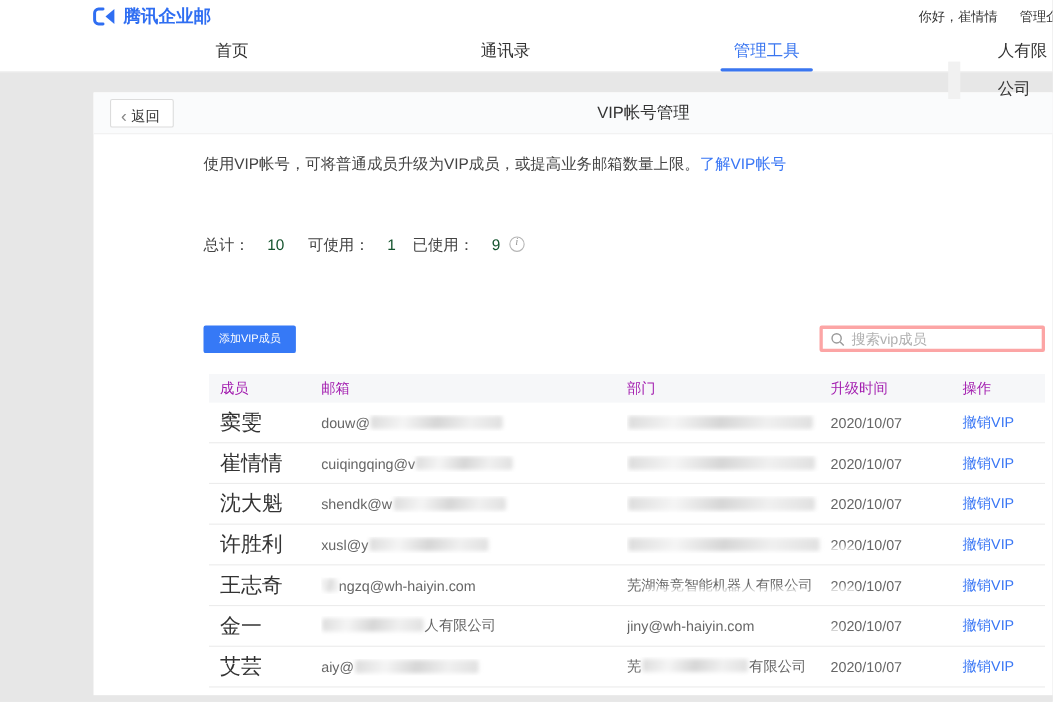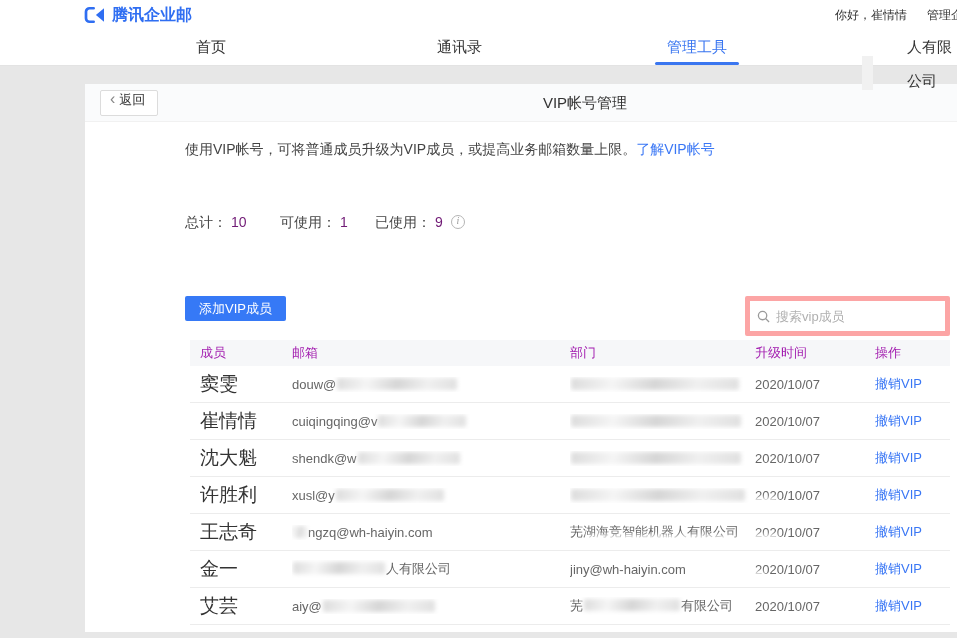--- a/index.html
+++ b/index.html
@@ -24,42 +24,42 @@
                             background:#3a76f0; border-radius:2px; }
 
   
   .scroll-thumb { position:absolute; left:862px; top:56px; width:11px; height:34px; background:#f1f1f1; z-index:6; }
 
   
   .panel { position:absolute; left:85px; top:84px; width:1000px; height:548px; background:#fff; overflow:hidden; }
   .panel-header { position:relative; height:38px; background:#fafbfc; border-bottom:1px solid #f1f1f1; }
   .back-btn { position:absolute; left:15px; top:6px; height:26px; padding:0 12px 0 9px; background:#fff;
               border:1px solid #dcdcdc; border-radius:2px; font-size:13px; color:#333; display:flex;
-              align-items:flex-start; cursor:pointer; }
+              align-items:flex-end; cursor:pointer; }
   .back-chev { color:#888; font-size:16px; margin-right:4px; line-height:1; }
   .back-chev::before { content:"‹"; }
   .panel-title { position:absolute; left:0; right:0; top:0; height:38px; line-height:38px; text-align:center;
                  font-size:15px; color:#333; }
 
   .desc { position:absolute; left:100px; top:57px; font-size:14px; color:#444; white-space:nowrap; }
   .desc a { color:#3a77f5; text-decoration:none; margin-left:0; cursor:pointer; }
 
   .stats { position:absolute; left:0; top:130px; height:20px; font-size:14px; color:#444; }
   .stat { position:absolute; top:0; white-space:nowrap; }
-  .stat .v { color:#701a75; margin-left:4px; }
+  .stat .v { color:#14532d; margin-left:16px; }
   .stat-total { left:100px; } .stat-avail { left:195px; } .stat-used { left:290px; }
   .info-icon { display:inline-block; width:14px; height:14px; border:1px solid #b5b5b5; border-radius:50%;
                margin-left:8px; vertical-align:-2px; position:relative; cursor:pointer; }
   .info-icon::after { content:"i"; position:absolute; left:0; right:0; top:-1px; text-align:center;
                       font:italic 10px "Liberation Serif",serif; color:#999; }
 
   .add-btn { position:absolute; left:100px; top:212px; height:25px; padding:0 14px; background:#3679f6;
-             color:#fff; font-size:13px; border:none; border-radius:2px; cursor:pointer; line-height:25px; }
-  .search-box { position:absolute; left:660px; top:212px; width:205px; height:40px; background:#fff;
-                border:5px solid #fca5a5; border-radius:2px; display:flex; align-items:center; padding:0 7px; }
+             color:#fff; font-size:10px; border:none; border-radius:2px; cursor:pointer; line-height:25px; }
+  .search-box { position:absolute; left:660px; top:212px; width:205px; height:24px; background:#fff;
+                border:3px solid #fca5a5; border-radius:2px; display:flex; align-items:center; padding:0 7px; }
   .search-box svg { flex:0 0 auto; margin-right:6px; }
   .search-box input { border:none; outline:none; width:100%; font-size:13px; color:#333; background:transparent; }
   .search-box input::placeholder { color:#b0b0b0; }
 
   
   .table { position:absolute; left:105px; top:256px; width:760px; }
   .thead, .trow { display:grid; grid-template-columns:92px 278px 185px 120px 1fr; align-items:center; padding-left:10px; }
   .thead { height:26px; background:#f6f7f9; color:#a21caf; font-size:13px; }
   .trow { height:37px; border-bottom:1px solid #ececec; font-size:13px; color:#666; }
   .cell { position:relative; white-space:nowrap; overflow:hidden; }

